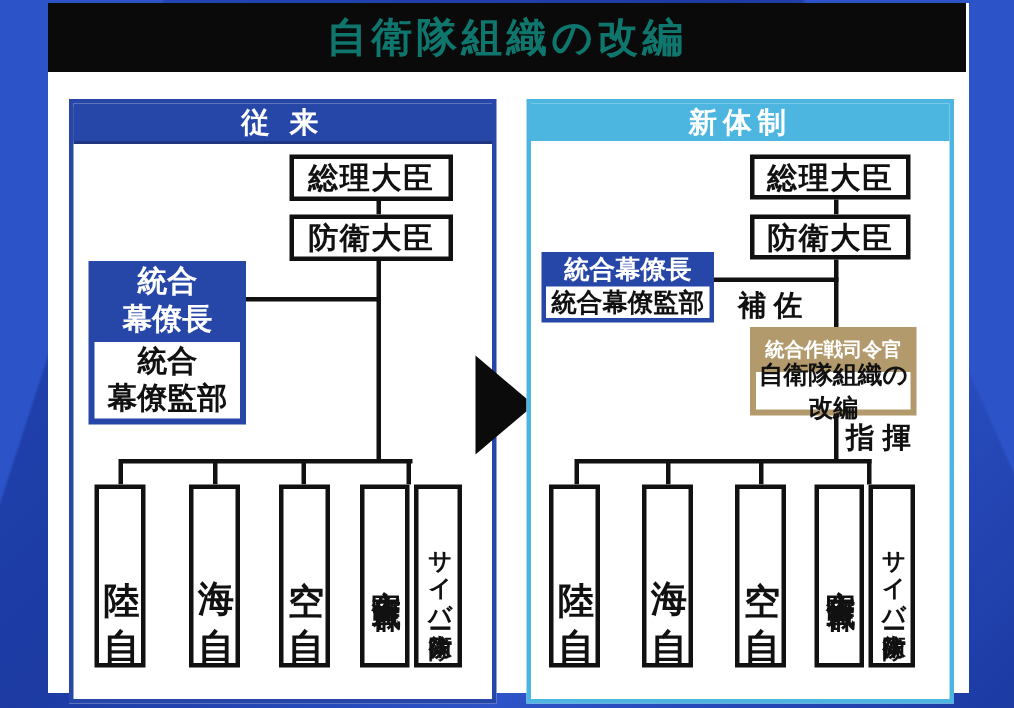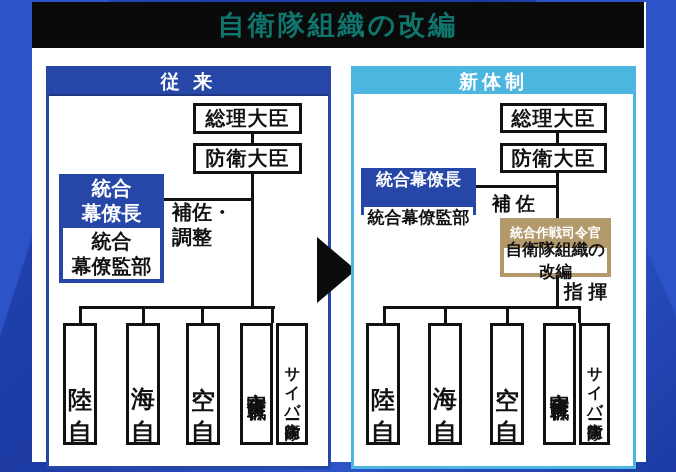--- a/index.html
+++ b/index.html
@@ -43,21 +43,21 @@
   .combo{position:absolute;box-sizing:border-box;text-align:center;display:flex;flex-direction:column;}
   .combo .toplabel{color:#ffffff;white-space:pre-line;display:flex;align-items:center;justify-content:center;flex:1;}
   .combo .inner{background:#ffffff;color:var(--line);white-space:pre-line;display:flex;align-items:center;justify-content:center;}
 
   .combo-chief-before{left:10px;top:105px;width:105px;height:109px;background:var(--navy);}
   .combo-chief-before .toplabel{font-size:20px;line-height:25px;}
   .combo-chief-before .inner{margin:0 4px 4px;height:51px;font-size:20px;line-height:25px;}
 
   .combo-chief-after{left:7px;top:99px;width:115px;height:47px;background:var(--navy);}
   .combo-chief-after .toplabel{font-size:17px;}
-  .combo-chief-after .inner{margin:16px 3px 3px;height:21px;font-size:17px;}
+  .combo-chief-after .inner{margin:0 3px 3px;height:21px;font-size:17px;}
 
   .combo-cmdr{left:146px;top:149px;width:111px;height:59px;background:var(--tan);}
   .combo-cmdr .toplabel{font-size:13px;}
   .combo-cmdr .inner{margin:0 4px 4px;height:25px;font-size:16.5px;}
 
   .note{position:absolute;color:var(--line);white-space:pre-line;}
   .note-adjust{left:123px;top:131px;font-size:20px;line-height:25px;}
   .note-assist{left:138px;top:122px;font-size:19px;font-family:Liberation Serif, serif;}
   .note-command{left:210px;top:210px;font-size:19px;}
 
@@ -97,22 +97,20 @@
   <div class="line" style="left:202px;top:105px;width:3px;height:132px;"></div>
   <div class="line" style="left:115px;top:129px;width:90px;height:3px;"></div>
 
   <div class="combo combo-chief-before">
     <div class="toplabel">統合
 幕僚長</div>
     <div class="inner">統合
 幕僚監部</div>
   </div>
 
-  <div class="note note-adjust">補佐・
-調整</div>
 
   <div class="line" style="left:31px;top:237px;width:195px;height:3px;"></div>
   <div class="line" style="left:30px;top:237px;width:3px;height:17px;"></div>
   <div class="line" style="left:93px;top:237px;width:3px;height:17px;"></div>
   <div class="line" style="left:152px;top:237px;width:3px;height:17px;"></div>
   <div class="line" style="left:222px;top:237px;width:3px;height:17px;"></div>
 
   <div class="unit" style="left:14px;width:34px;">
     <span class="v two">陸自</span>
   </div>

